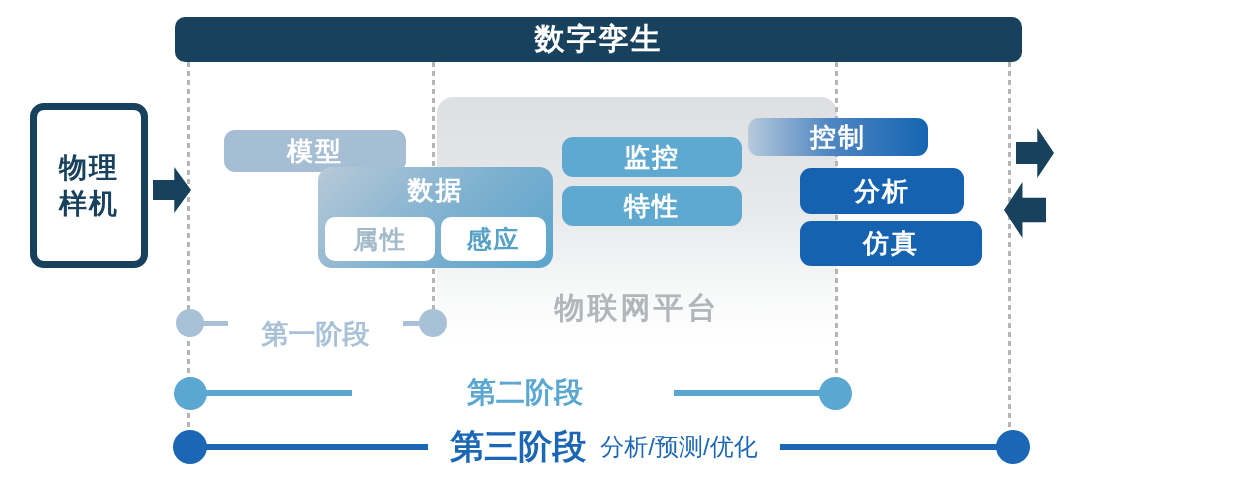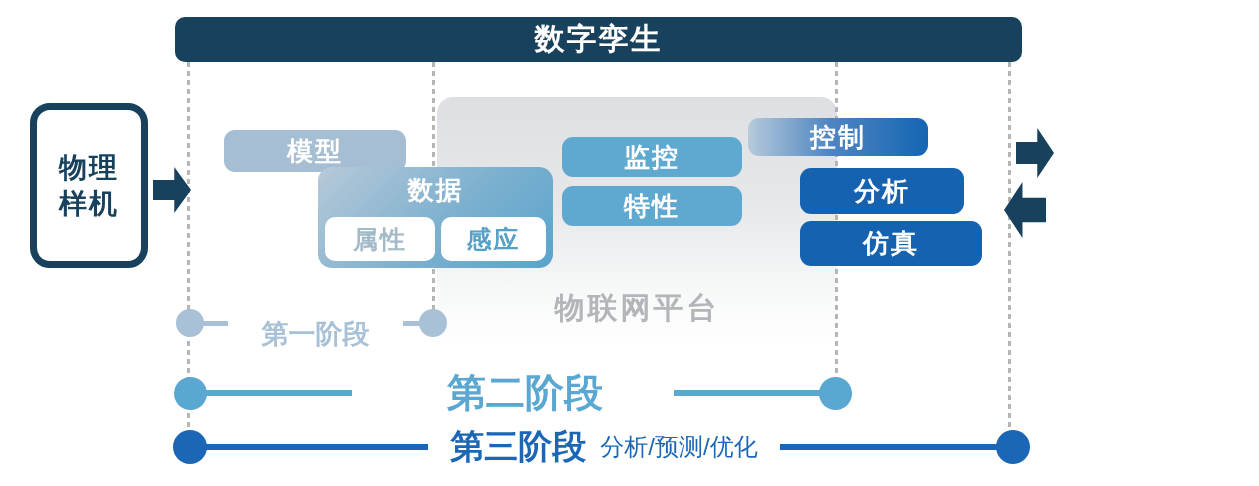--- a/index.html
+++ b/index.html
@@ -28,21 +28,21 @@
     position:absolute;left:437px;top:97px;width:400px;height:248px;
     border-radius:16px;z-index:1;
     background:linear-gradient(to bottom,#dddfe2 0%,#e6e8ea 45%,#f8f9f9 80%,#ffffff 100%);
   }
   .platform-label{
     position:absolute;left:0;bottom:16px;width:100%;text-align:center;
     color:#b2b6ba;font-size:30px;font-weight:bold;letter-spacing:3px;
   }
   
   .side-box{
-    position:absolute;background:#ffffff;border:7px solid #17415c;border-radius:20px;
+    position:absolute;background:#ffffff;border:7px solid #17415c;border-radius:14px;
     display:flex;flex-direction:column;align-items:center;justify-content:center;
     color:#17415c;font-weight:bold;z-index:5;
   }
   .side-box.left{left:30px;top:103px;width:104px;height:151px;font-size:28px;line-height:36px;letter-spacing:2px;}
   .side-box.right{left:1053px;top:105px;width:180px;height:144px;font-size:30px;letter-spacing:2px;}
   
   .block-arrow{position:absolute;background:#17415c;z-index:4;}
   .arr-right{clip-path:polygon(0 28%,56% 28%,56% 0,100% 50%,56% 100%,56% 72%,0 72%);}
   .arr-left{clip-path:polygon(100% 28%,44% 28%,44% 0,0 50%,44% 100%,44% 72%,100% 72%);}
   .arrow-a{left:153px;top:167px;width:38px;height:46px;}
@@ -88,21 +88,21 @@
   .d2a{left:174px;top:377px;} .d2b{left:819px;top:377px;}
   .d3a{left:173px;top:430px;} .d3b{left:996px;top:430px;}
   
   .plabel{position:absolute;z-index:4;text-align:center;}
   .plabel .row{background:#ffffff;padding:2px 10px;display:flex;align-items:baseline;justify-content:center;gap:14px;}
   .ptitle{font-weight:bold;}
   .plabel.p1{left:228px;top:296px;width:175px;color:#a9c1d6;}
   .plabel.p1 .ptitle{font-size:27px;background:#ffffff;display:block;padding:0 6px;margin-top:20px;}
   .plabel.p1 .psub{font-size:21px;display:block;margin-top:3px;background:#ffffff;}
   .plabel.p2{left:352px;top:368px;width:322px;color:#5aa7d1;}
-  .plabel.p2 .ptitle{font-size:39px;margin-left:24px;}
+  .plabel.p2 .ptitle{font-size:29px;margin-left:24px;}
   .plabel.p2 .psub{font-size:24px;}
   .plabel.p3{left:428px;top:422px;width:352px;color:#1b67b5;}
   .plabel.p3 .ptitle{font-size:34px;text-align:center;}
   .plabel.p3 .psub{font-size:24px;}
   .plabel.p2 .row,.plabel.p3 .row{height:46px;align-items:center;}
 </style>
 </head>
 <body>
 
 <div class="canvas">

